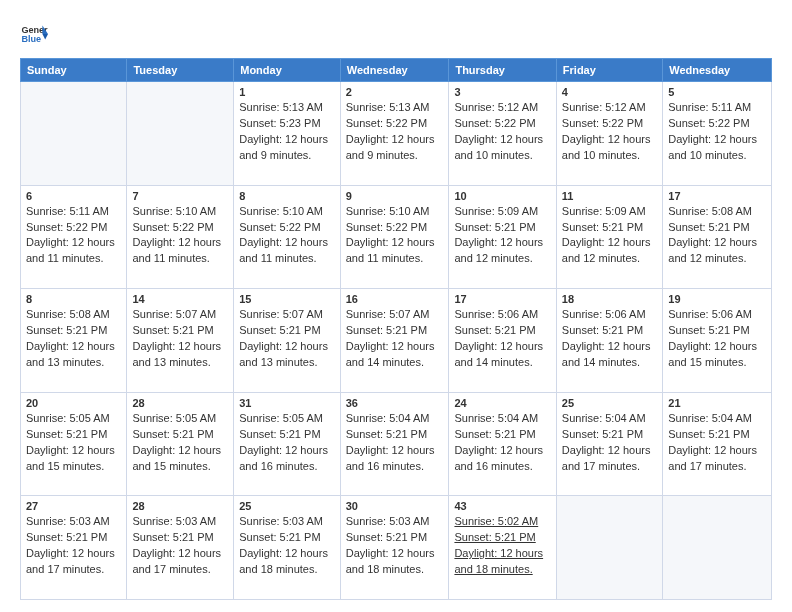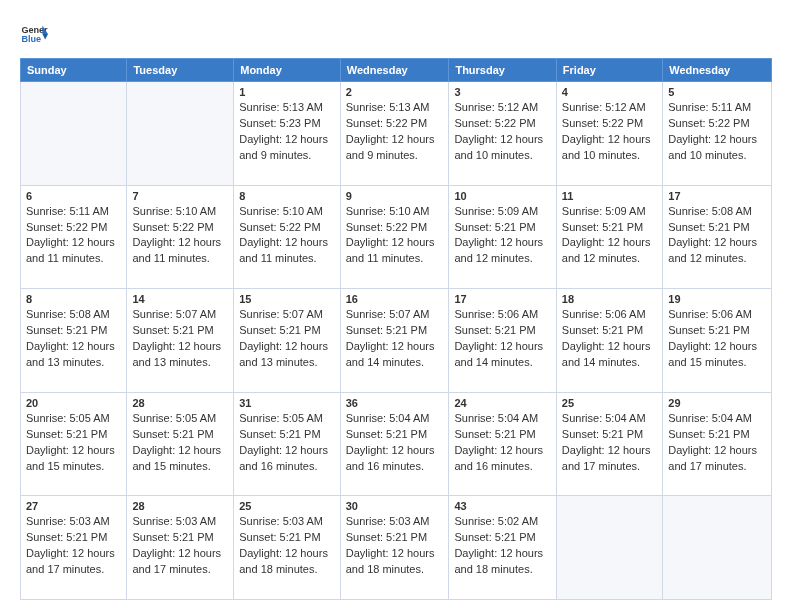--- a/index.html
+++ b/index.html
@@ -312,21 +312,21 @@
 and 16 minutes.</div>
           </td>
           <td>
             <span class="day-num">25</span>
             <div class="day-detail" style="white-space: pre-line;">Sunrise: 5:04 AM
 Sunset: 5:21 PM
 Daylight: 12 hours
 and 17 minutes.</div>
           </td>
           <td>
-            <span class="day-num">29</span>
+            <span class="day-num">21</span>
             <div class="day-detail" style="white-space: pre-line;">Sunrise: 5:04 AM
 Sunset: 5:21 PM
 Daylight: 12 hours
 and 17 minutes.</div>
           </td>
         </tr>
         <tr>
           <td>
             <span class="day-num">27</span>
             <div class="day-detail" style="white-space: pre-line;">Sunrise: 5:03 AM
@@ -350,21 +350,21 @@
           </td>
           <td>
             <span class="day-num">30</span>
             <div class="day-detail" style="white-space: pre-line;">Sunrise: 5:03 AM
 Sunset: 5:21 PM
 Daylight: 12 hours
 and 18 minutes.</div>
           </td>
           <td>
             <span class="day-num">43</span>
-            <div class="day-detail" style="white-space: pre-line;">Sunrise: 5:02 AM
+            <div class="day-detail" style="white-space: pre-line; text-decoration: underline;">Sunrise: 5:02 AM
 Sunset: 5:21 PM
 Daylight: 12 hours
 and 18 minutes.</div>
           </td>
           <td class="empty"></td>
           <td class="empty"></td>
         </tr>
       </tbody>
   </table>
 </div>

